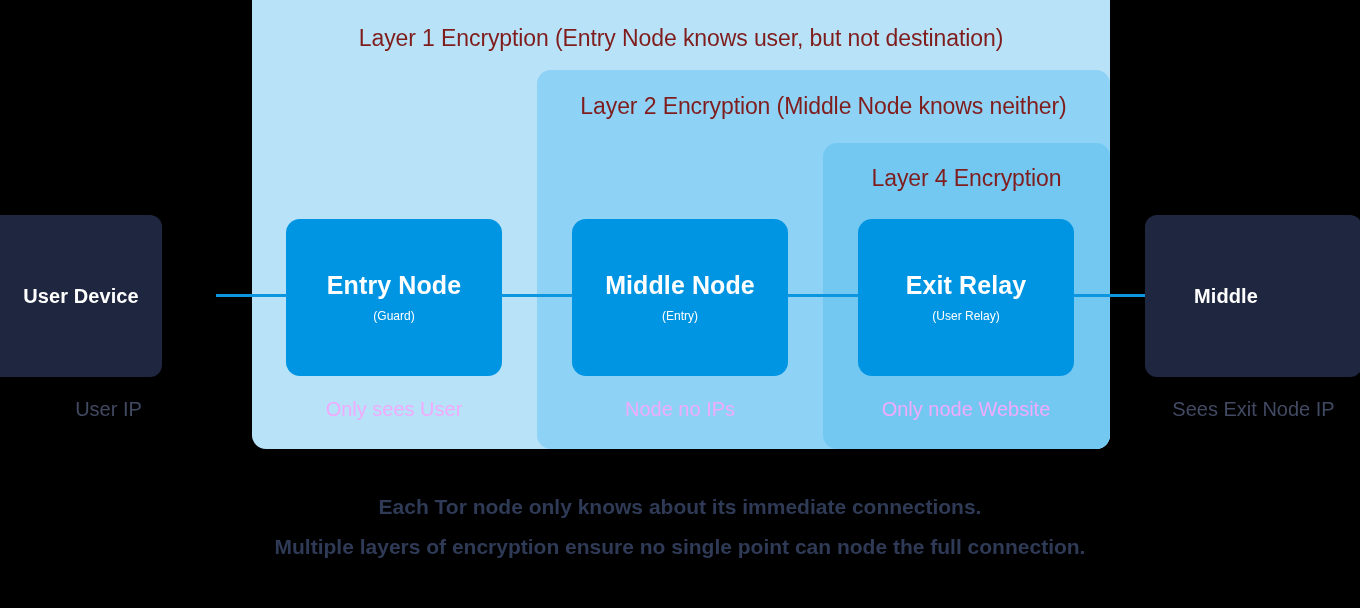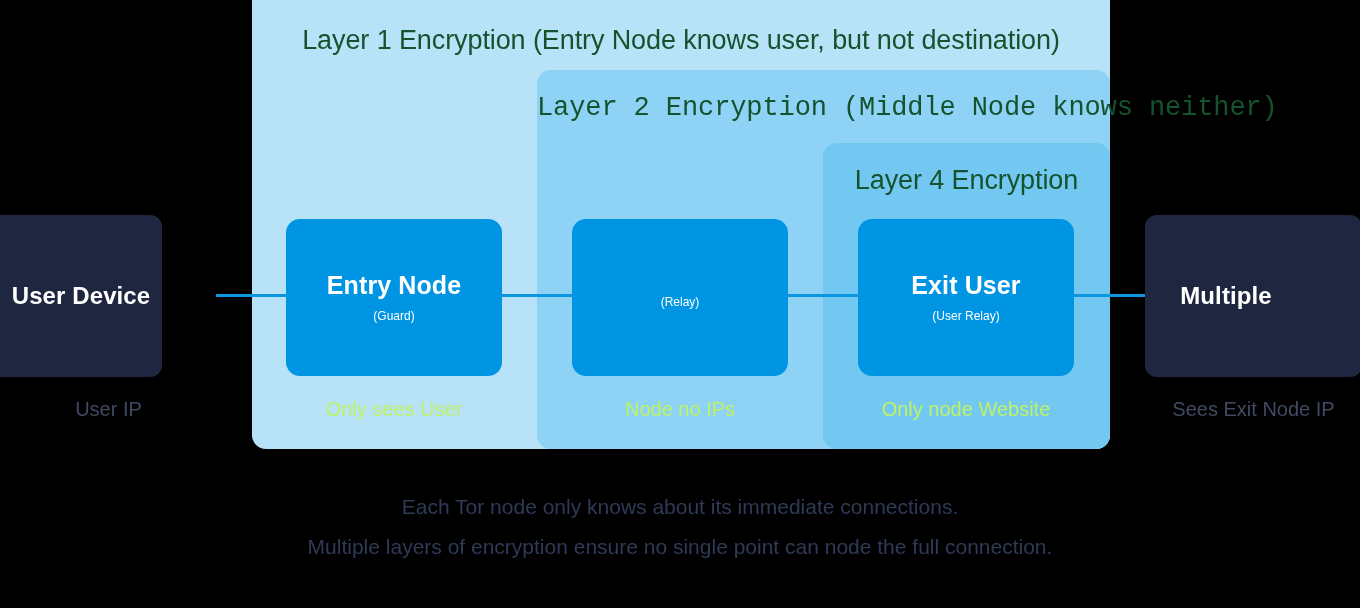--- a/index.html
+++ b/index.html
@@ -33,28 +33,28 @@
   }
   #layer3 {
     left: 823px;  top: 143px; width: 287px; height: 306px;
     background: #73c8f2;
   }
 
   .layer-title {
     position: absolute;
     left: 0; right: 0;
     text-align: center;
-    color: #14532d;
-    font-size: 27px;
+    color: #7f1d1d;
+    font-size: 23px;
     font-weight: 400;
     letter-spacing: -0.1px;
     white-space: nowrap;
   }
   #layer1 .layer-title { top: 25px; }
-  #layer2 .layer-title { top: 23px; font-family: Liberation Mono, monospace; }
+  #layer2 .layer-title { top: 23px; }
   #layer3 .layer-title { top: 22px; }
 
   
   .connector {
     position: absolute;
     top: 294px;
     height: 3px;
     background: #0d96e0;
   }
   #conn-a { left: 216px; width: 80px; }
@@ -71,21 +71,21 @@
     background: #1f2740;
     border-radius: 12px;
     display: flex;
     align-items: center;
     justify-content: center;
   }
   #endpoint-user    { left: -55px; }
   #endpoint-website { left: 1145px; }
   .endpoint-label {
     color: #ffffff;
-    font-size: 24px;
+    font-size: 20px;
     font-weight: bold;
     letter-spacing: 0.1px;
     white-space: nowrap;
   }
   #endpoint-user .endpoint-label    { margin-left: 55px; }
   #endpoint-website .endpoint-label { margin-right: 55px; }
 
   .endpoint-caption {
     position: absolute;
     top: 398px;
@@ -130,40 +130,40 @@
     font-weight: 400;
     margin-top: 9px;
     white-space: nowrap;
   }
 
   .node-caption {
     position: absolute;
     top: 398px;
     width: 216px;
     text-align: center;
-    color: #bef264;
+    color: #f0abfc;
     font-size: 20px;
     font-weight: 400;
     white-space: nowrap;
   }
   #caption-entry  { left: 286px; }
   #caption-middle { left: 572px; }
   #caption-exit   { left: 858px; }
 
   
   #footer {
     position: absolute;
     left: 0; right: 0;
     top: 487px;
     text-align: center;
   }
   .footer-line {
     color: #2f3a56;
     font-size: 21px;
-    font-weight: 400;
+    font-weight: 700;
     line-height: 40px;
     white-space: nowrap;
   }
 </style>
 </head>
 <body>
 
 <div class="layer" id="layer1">
   <div class="layer-title">Layer 1 Encryption (Entry Node knows user, but not destination)</div>
 </div>
@@ -180,37 +180,38 @@
 <div class="connector" id="conn-b"></div>
 <div class="connector" id="conn-c"></div>
 <div class="connector" id="conn-d"></div>
 
 <div class="endpoint" id="endpoint-user">
   <span class="endpoint-label">User Device</span>
 </div>
 <div class="endpoint-caption" id="caption-user">User IP</div>
 
 <div class="endpoint" id="endpoint-website">
-  <span class="endpoint-label">Multiple</span>
+  <span class="endpoint-label">Middle</span>
 </div>
 <div class="endpoint-caption" id="caption-website">Sees Exit Node IP</div>
 
 <div class="node" id="node-entry">
   <span class="node-title">Entry Node</span>
   <span class="node-sub">(Guard)</span>
 </div>
 <div class="node-caption" id="caption-entry">Only sees User</div>
 
 <div class="node" id="node-middle">
-  <span class="node-sub">(Relay)</span>
+  <span class="node-title">Middle Node</span>
+  <span class="node-sub">(Entry)</span>
 </div>
 <div class="node-caption" id="caption-middle">Node no IPs</div>
 
 <div class="node" id="node-exit">
-  <span class="node-title">Exit User</span>
+  <span class="node-title">Exit Relay</span>
   <span class="node-sub">(User Relay)</span>
 </div>
 <div class="node-caption" id="caption-exit">Only node Website</div>
 
 <div id="footer">
   <div class="footer-line">Each Tor node only knows about its immediate connections.</div>
   <div class="footer-line">Multiple layers of encryption ensure no single point can node the full connection.</div>
 </div>
 
 </body></html>

